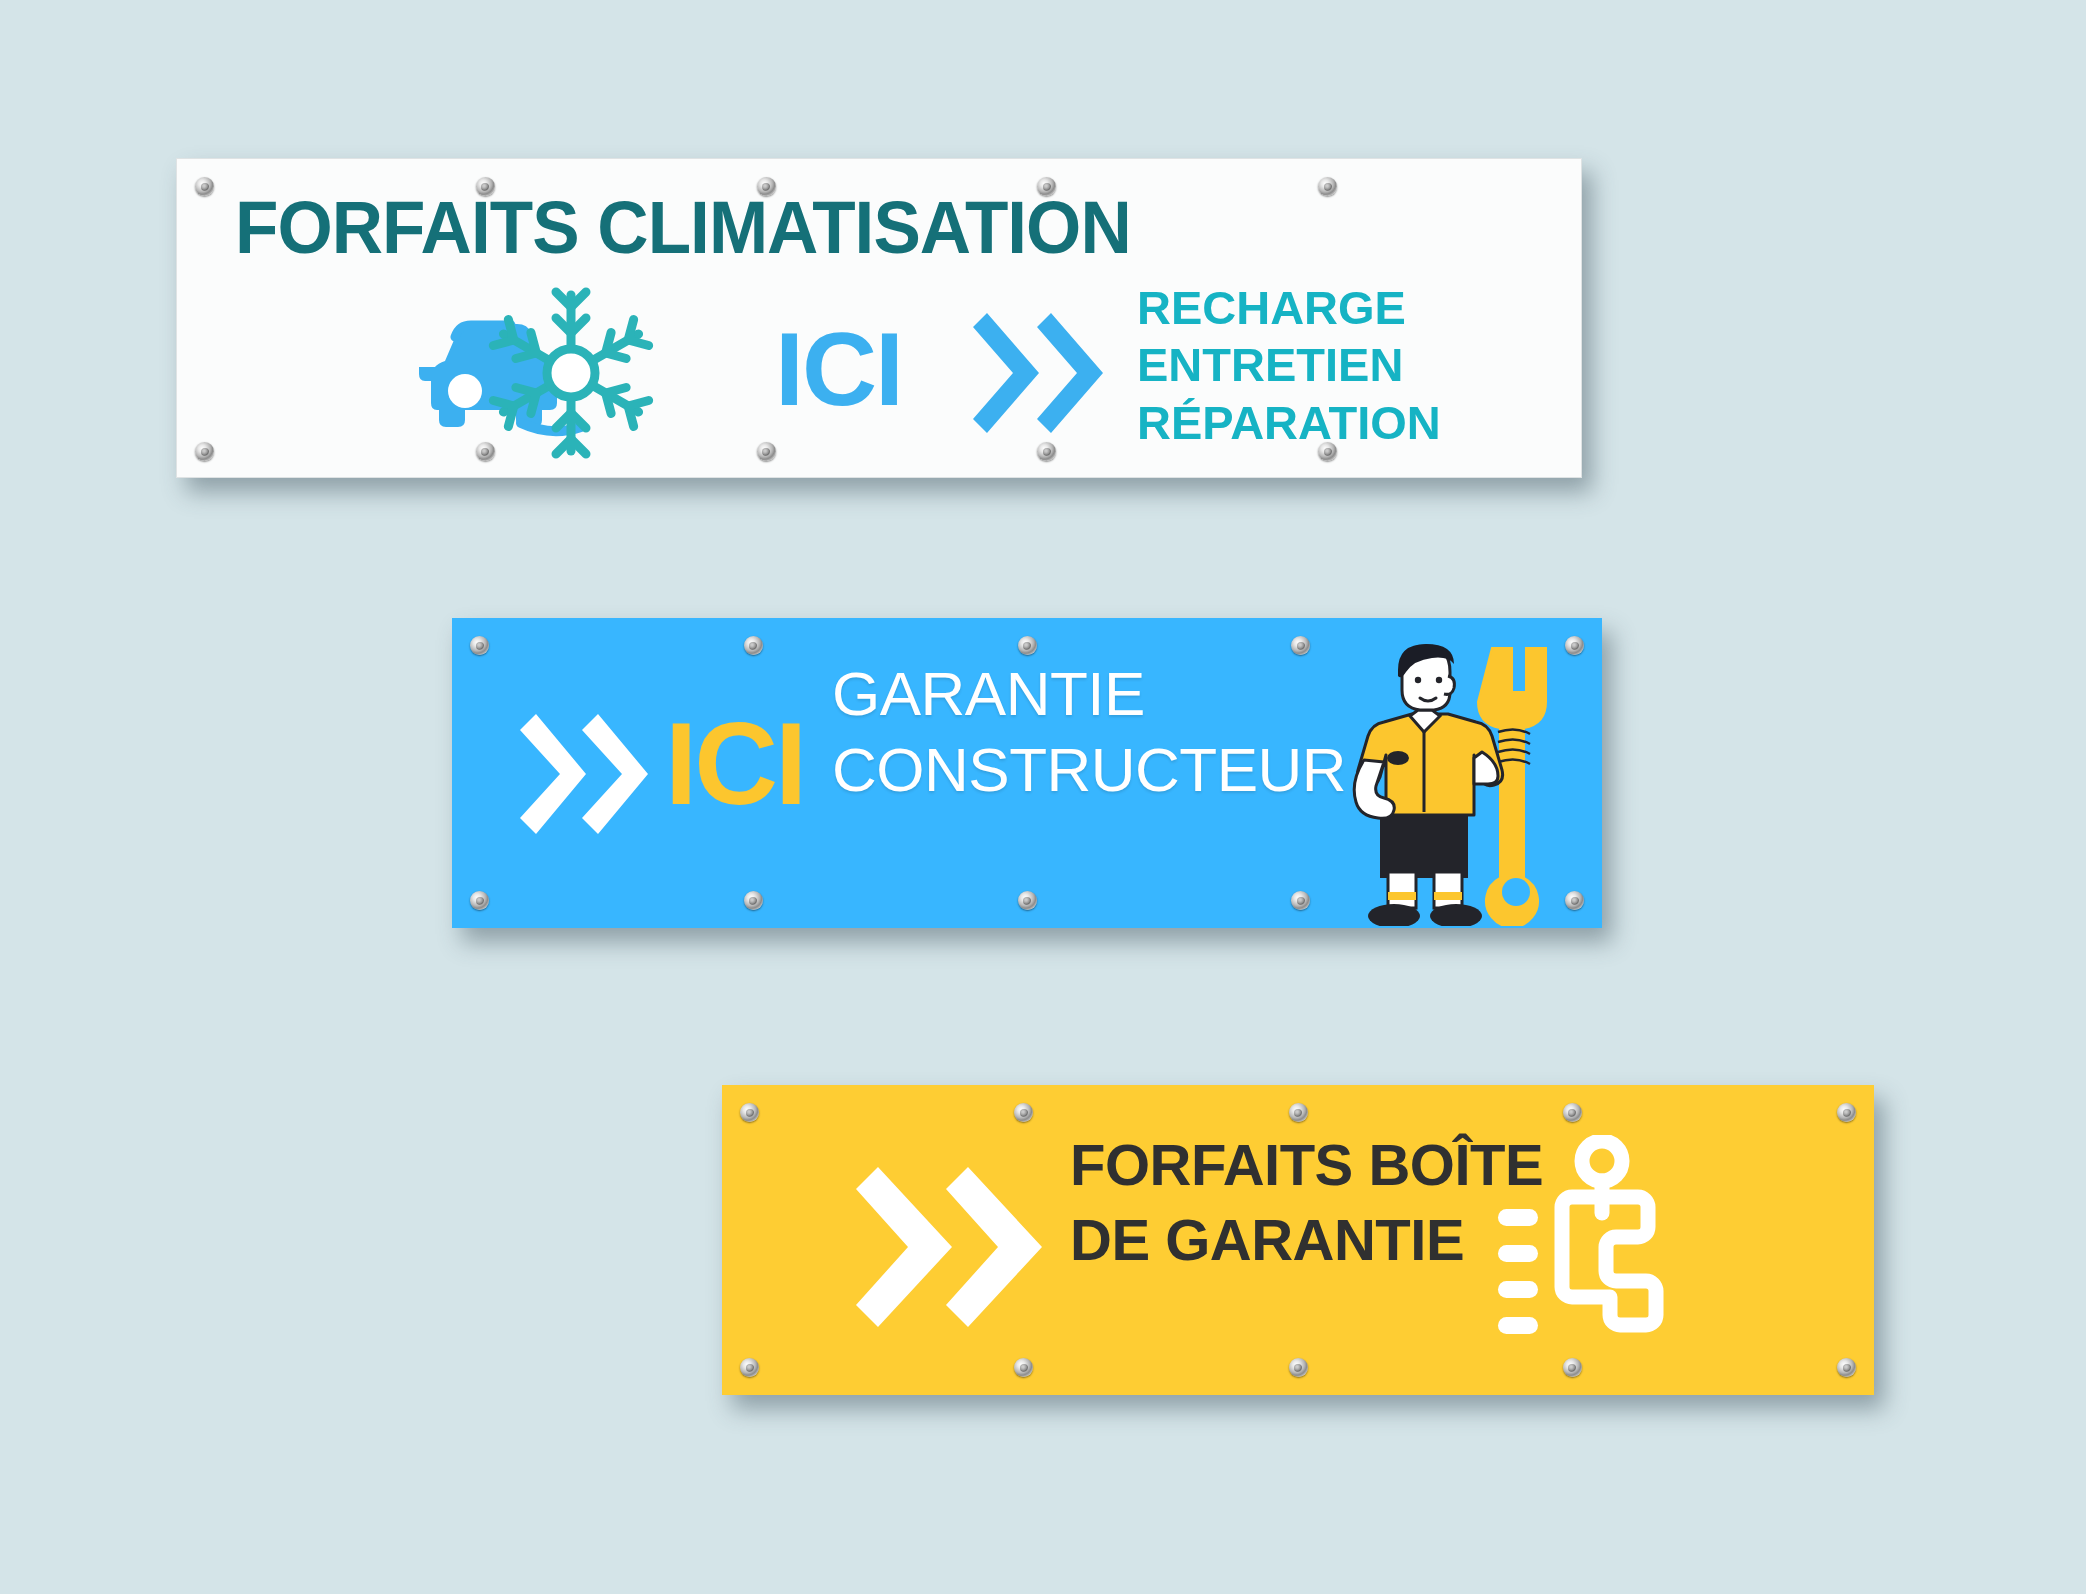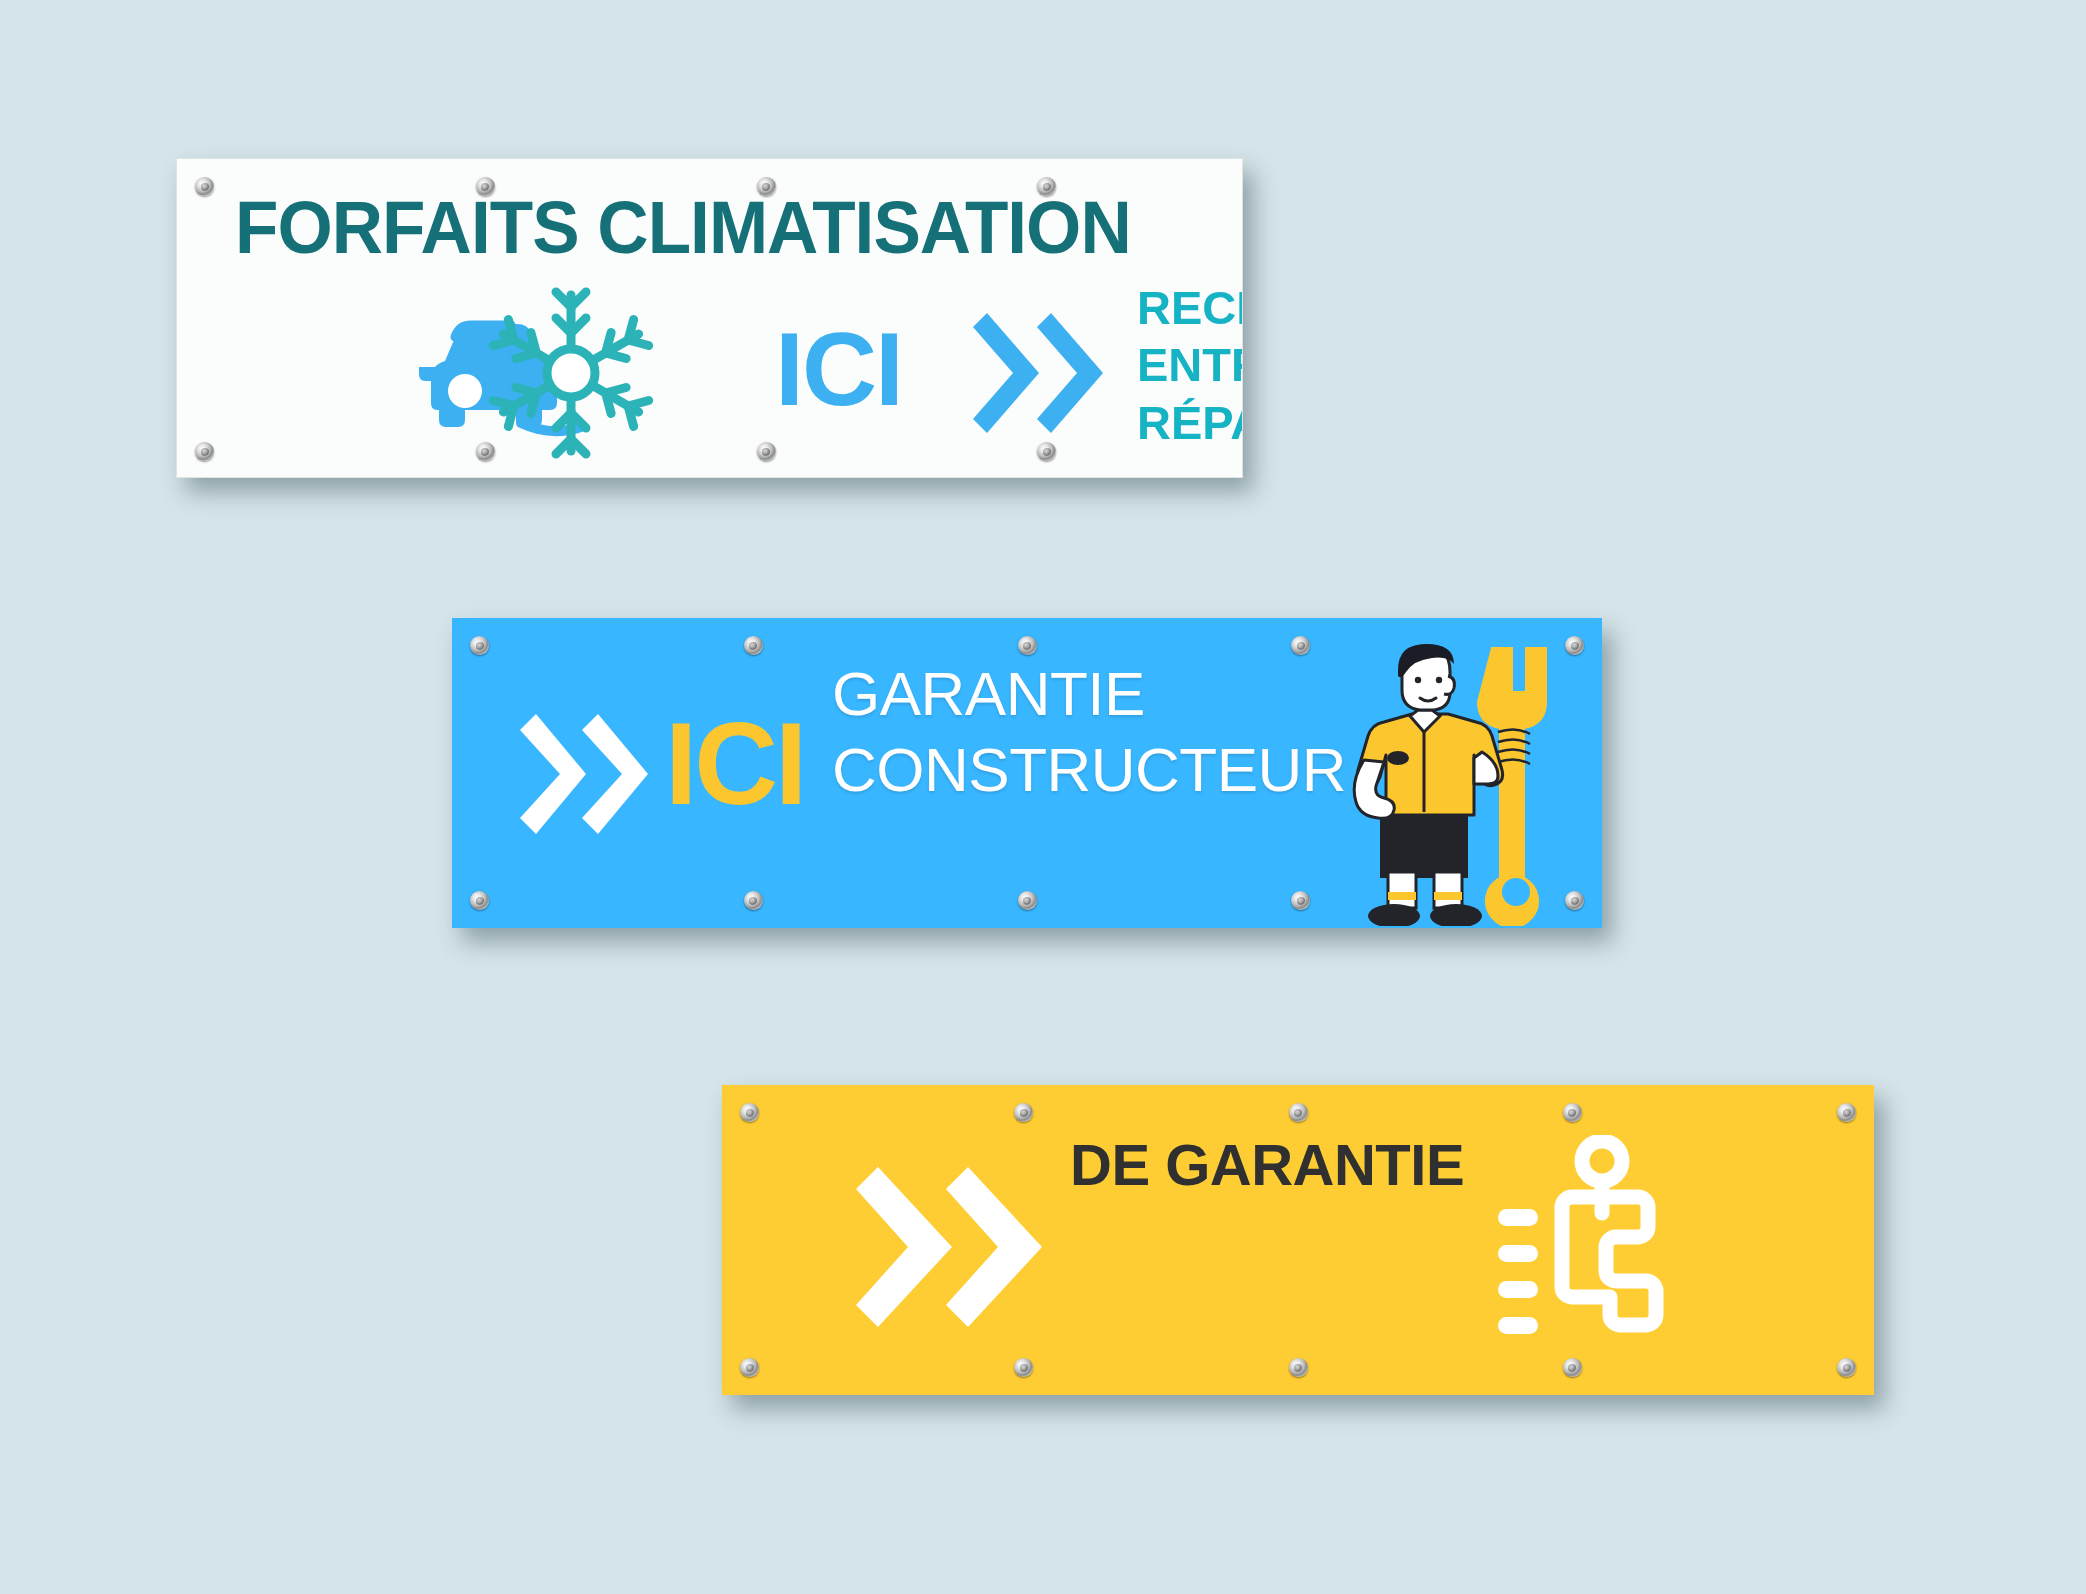--- a/index.html
+++ b/index.html
@@ -39,21 +39,21 @@
     width:8px; height:8px;
     margin:-4px 0 0 -4px;
     border-radius:50%;
     background:inherit;
     filter:brightness(0.82);
   }
 
   
   #banner-ac {
     left:176px; top:158px;
-    width:1067px; height:320px;
+    width:1406px; height:320px;
     background:#fbfcfc;
     border:1px solid #dfe3e4;
   }
   #banner-ac .hdr {
     position:absolute;
     left:58px; top:26px;
     font-size:74px;
     font-weight:700;
     letter-spacing:-1px;
     color:#157078;
@@ -250,20 +250,21 @@
 
   <div class="banner" id="banner-gearbox">
     <div class="face">
 
       <svg id="g-chev" viewBox="0 0 190 160">
         <path d="M4 22 L26 0 L100 80 L26 160 L4 138 L56 80 Z" fill="#ffffff"></path>
         <path d="M94 22 L116 0 L190 80 L116 160 L94 138 L146 80 Z" fill="#ffffff"></path>
       </svg>
 
       <div id="g-text">
+        <div>FORFAITS BOÎTE</div>
         <div>DE GARANTIE</div>
       </div>
 
       <svg id="gearshift" viewBox="0 0 220 210">
         <g fill="none" stroke="#ffffff" stroke-width="15" stroke-linecap="round" stroke-linejoin="round">
           <circle cx="110" cy="26" r="20"></circle>
           <path d="M110 46 V78"></path>
           <path d="M110 62 H146 a10 10 0 0 1 10 10 v20 a10 10 0 0 1 -10 10 h-22 a10 10 0 0 0 -10 10 v24 a10 10 0 0 0 10 10 h30 a10 10 0 0 1 10 10 v24 a10 10 0 0 1 -10 10 h-26 a10 10 0 0 1 -10 -10 v-18 H80 a10 10 0 0 1 -10 -10 V72 a10 10 0 0 1 10 -10 Z"></path>
         </g>
         <g fill="#ffffff">

